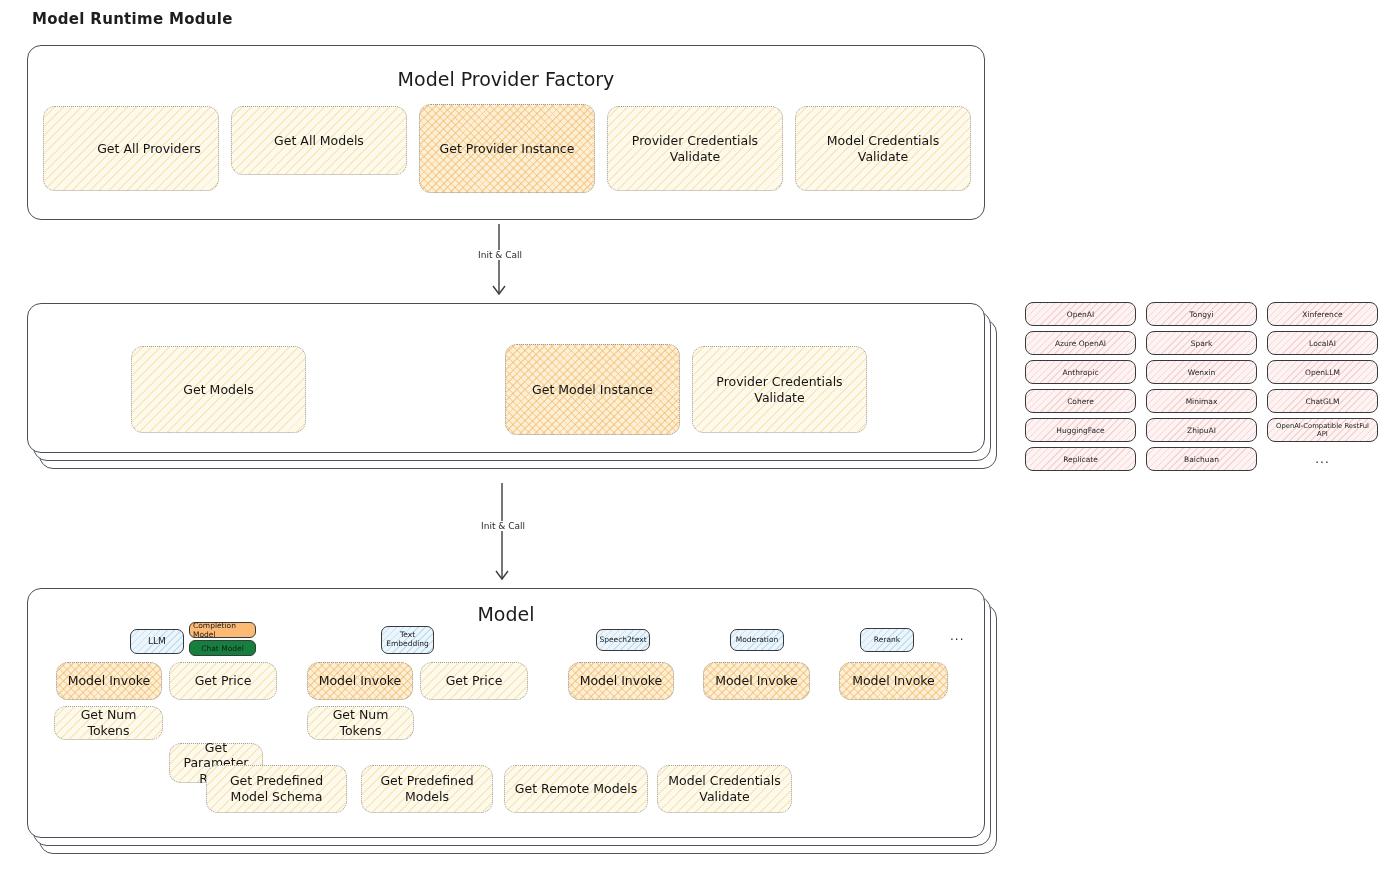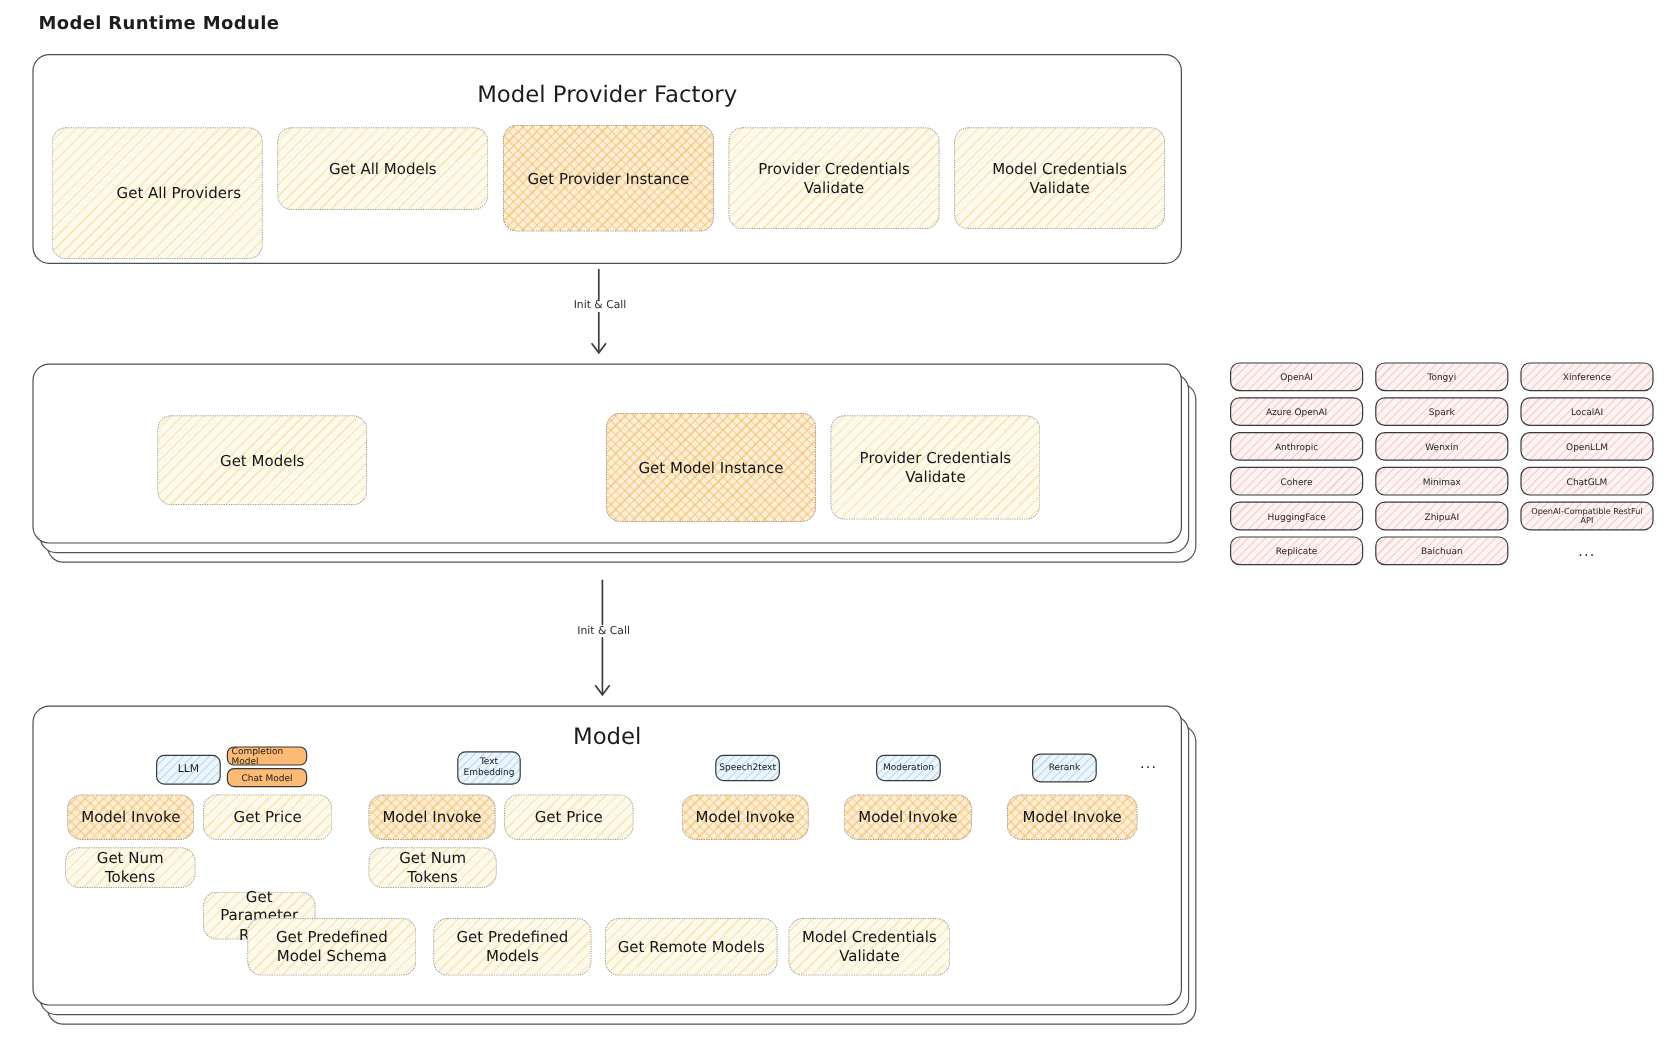--- a/index.html
+++ b/index.html
@@ -61,57 +61,57 @@
     border:1.3px solid #37393b; border-radius:7px;
     background:
       repeating-linear-gradient(135deg, rgba(140,196,232,.42) 0px, rgba(140,196,232,.42) 1.2px, rgba(0,0,0,0) 1.2px, rgba(0,0,0,0) 5px),
       #ecf5fc;
   }
   .chip-white {
     position:absolute; display:flex; align-items:center; justify-content:center;
     font-size:7.5px; color:#17191b; padding:0 3px;
     border:1.2px solid #37393b; border-radius:6px; background:#fdba74;
   }
-  .chip-faintblue { background:#fdba74; }
+  .chip-faintblue { background:#15803d; }
 
   .ellipsis { position:absolute; font-size:12px; letter-spacing:1px; color:#1e1e1e; }
 
   
   .arrow { position:absolute; }
   .arrow-label {
     position:absolute; font-size:9px; color:#2b2b2b; background:#fff; padding:0 4px; white-space:nowrap;
     transform:translateX(-50%);
   }
 </style>
 </head>
 <body>
 
 <div class="canvas">
 
   <div class="page-title">Model Runtime Module</div>
 
   <div class="big-box" style="left:27px; top:45px; width:958px; height:175px;">
     <div class="box-title" style="top:22px;">Model Provider Factory</div>
-    <div class="node fill-yellow" style="left:15px;  top:60px; width:176px; height:110px;padding-left:44px;">Get All Providers</div>
+    <div class="node fill-yellow" style="left:15px;  top:60px; width:176px; height:85px;padding-left:44px;">Get All Providers</div>
     <div class="node fill-yellow" style="left:203px; top:60px; width:176px; height:69px;">Get All Models</div>
     <div class="node fill-orange" style="left:391px; top:58px; width:176px; height:89px;">Get Provider Instance</div>
     <div class="node fill-yellow" style="left:579px; top:60px; width:176px; height:85px;">Provider Credentials Validate</div>
     <div class="node fill-yellow" style="left:767px; top:60px; width:176px; height:85px;">Model Credentials Validate</div>
   </div>
 
   <svg class="arrow" style="left:491px; top:224px;" width="16" height="72">
     <line x1="8" y1="0" x2="8" y2="70" stroke="#3d3d3d" stroke-width="1.4"></line>
     <polyline points="2,62 8,70 14,62" fill="none" stroke="#3d3d3d" stroke-width="1.4"></polyline>
   </svg>
   <div class="arrow-label" style="left:500px; top:250px;">Init &amp; Call</div>
 
   <div class="shadow-box" style="left:39px; top:319px; width:958px; height:150px;"></div>
   <div class="shadow-box" style="left:33px; top:311px; width:958px; height:150px;"></div>
   <div class="big-box" style="left:27px; top:303px; width:958px; height:150px;">
-    <div class="node fill-yellow" style="left:103px; top:42px; width:175px; height:75px;">Get Models</div>
+    <div class="node fill-yellow" style="left:103px; top:42px; width:175px; height:87px;">Get Models</div>
     <div class="node fill-orange" style="left:477px; top:40px; width:175px; height:91px;">Get Model Instance</div>
     <div class="node fill-yellow" style="left:664px; top:42px; width:175px; height:87px;">Provider Credentials Validate</div>
   </div>
 
   <div class="prov-grid">
     <div class="chip-pink">OpenAI</div>
     <div class="chip-pink">Tongyi</div>
     <div class="chip-pink">Xinference</div>
     <div class="chip-pink">Azure OpenAI</div>
     <div class="chip-pink">Spark</div>

